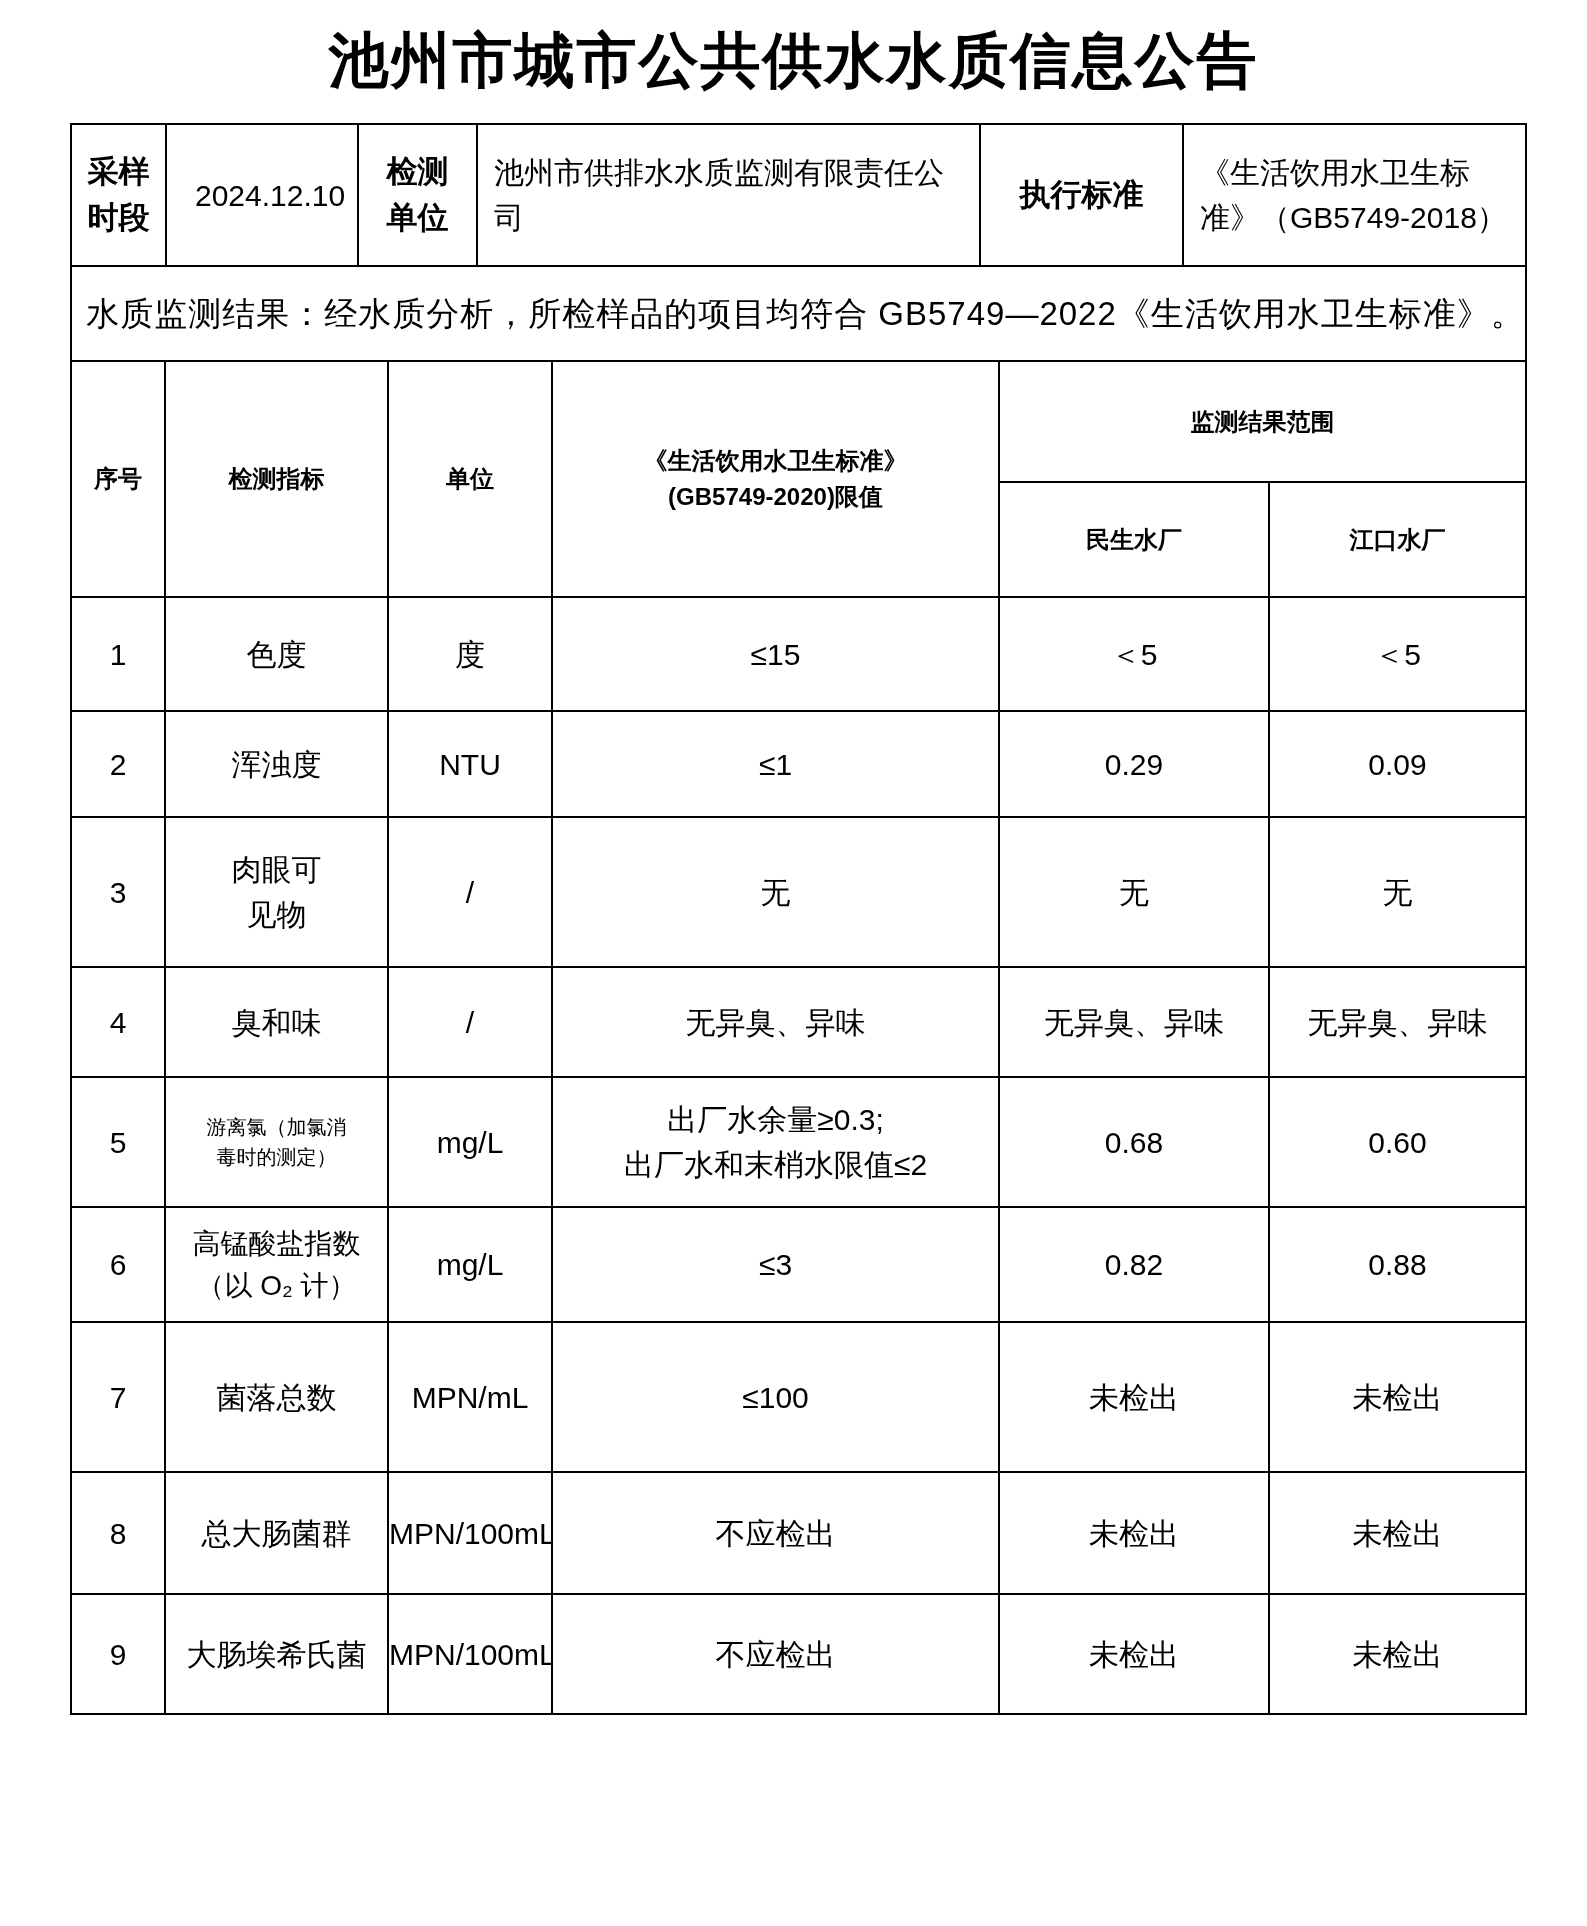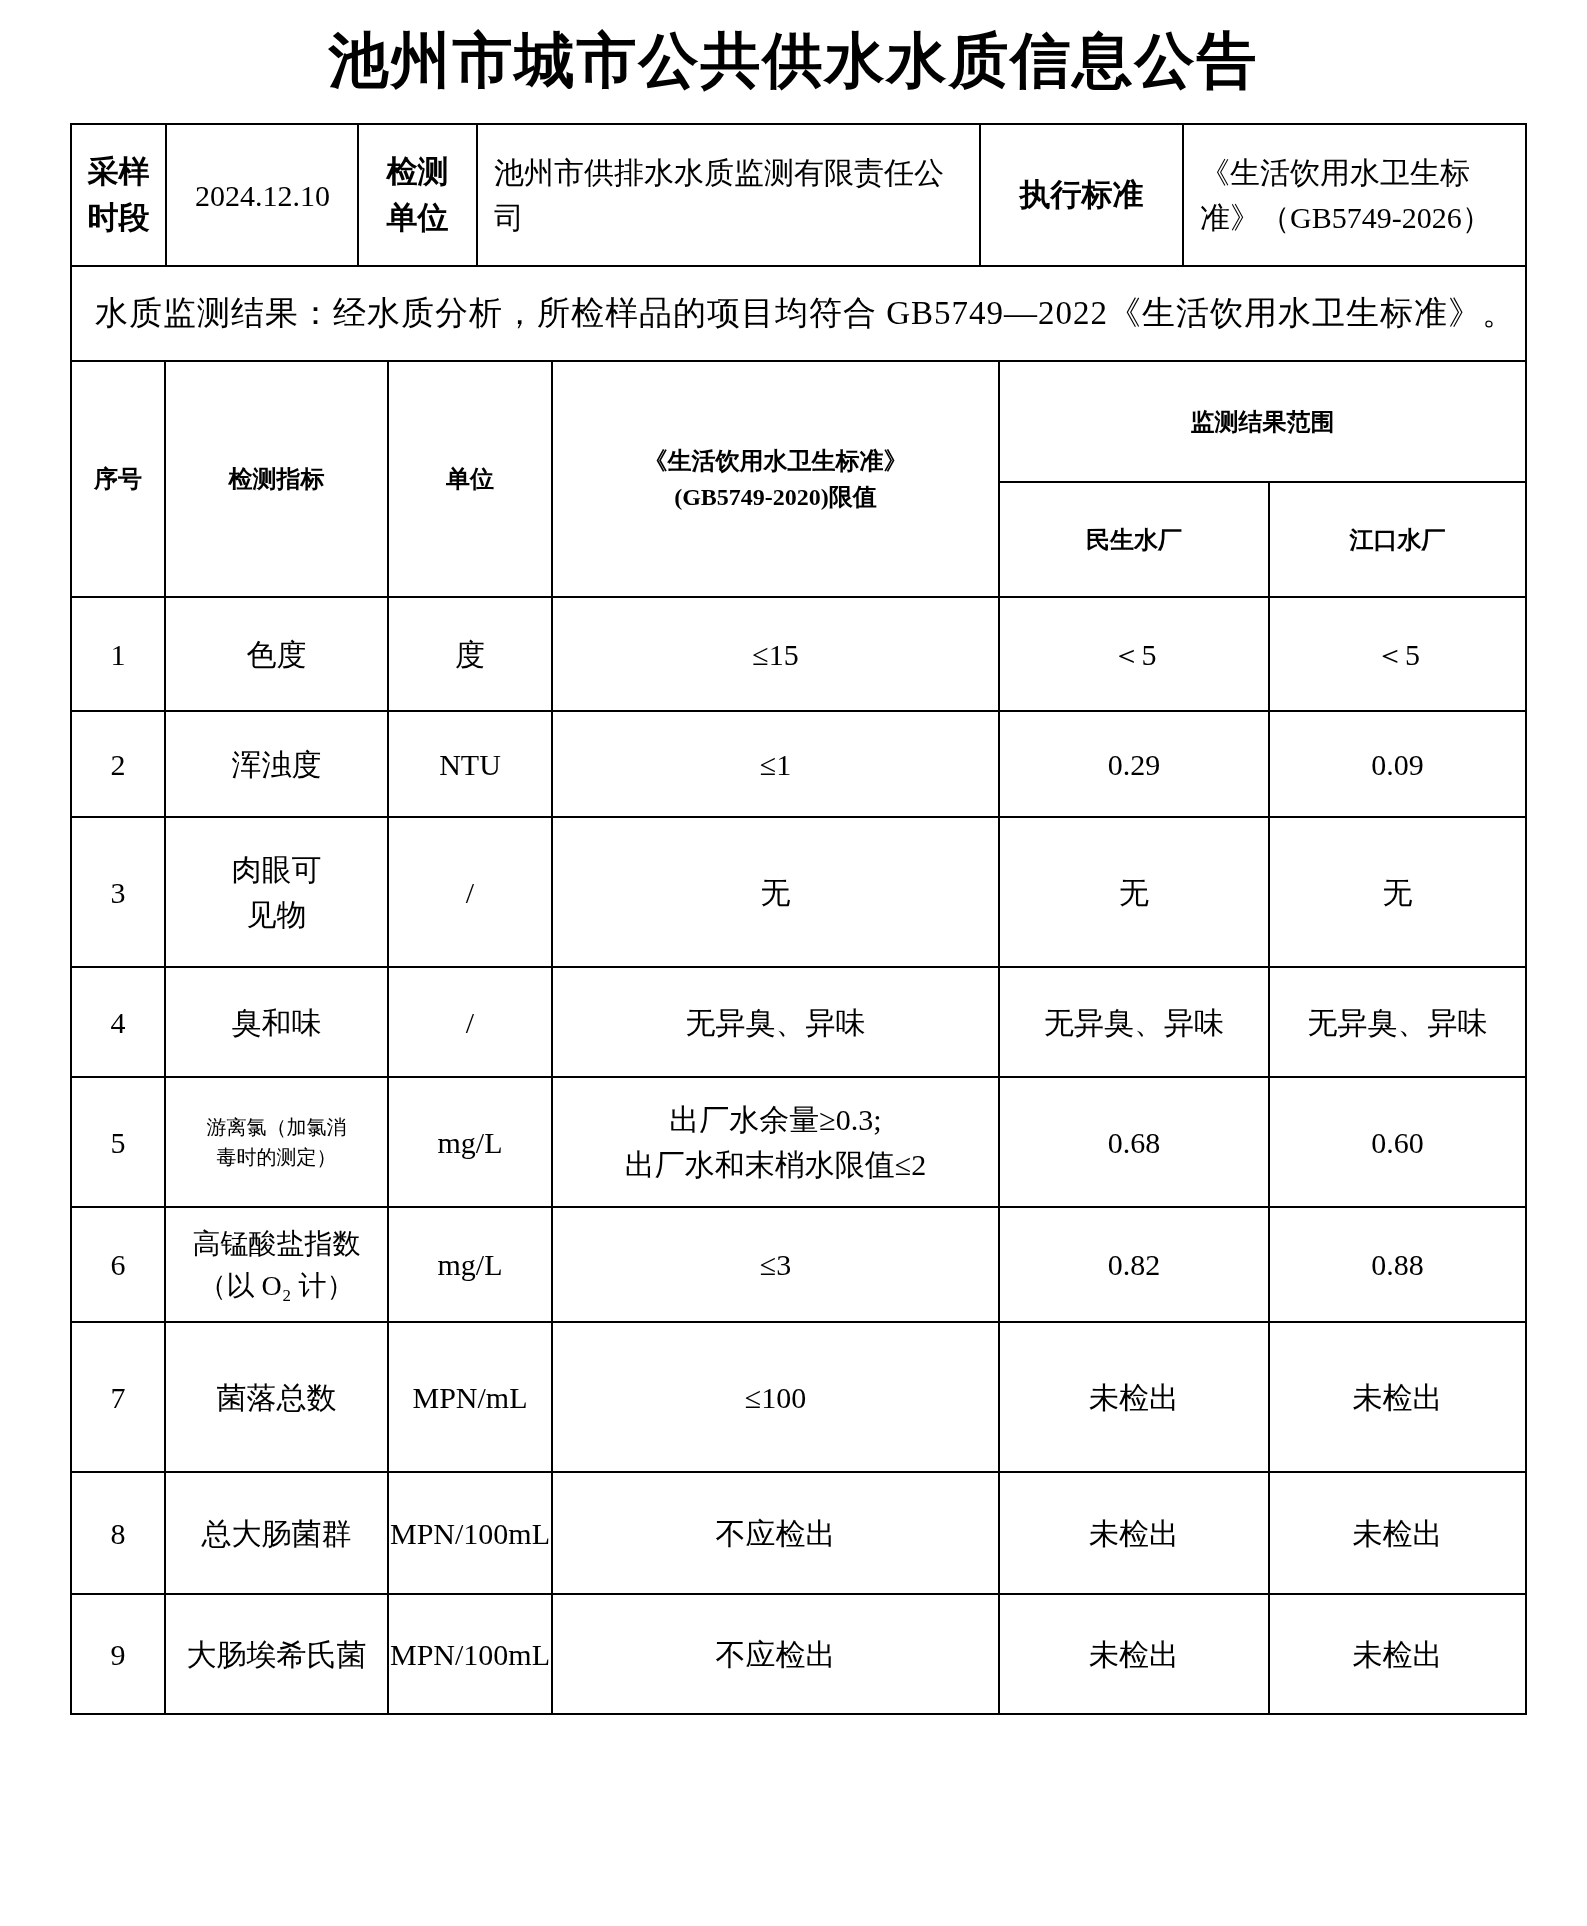--- a/index.html
+++ b/index.html
@@ -2,21 +2,21 @@
 <html><head>
 <meta charset="utf-8">
 <style>
   html,body{margin:0;padding:0;background:#ffffff;}
   .page{
     position:relative;
     width:1587px;
     height:1926px;
     background:#ffffff;
     color:#000000;
-    font-family:Liberation Serif, serif;
+    font-family:Liberation Sans, sans-serif;
     overflow:hidden;
   }
   .doc-title{
     height:123px;
     display:flex;
     align-items:center;
     justify-content:center;
     font-size:60px;
     font-weight:bold;
     letter-spacing:2px;
@@ -69,21 +69,21 @@
     <tbody>
     <tr style="height:142px">
       <td class="lbl">采样
 时段</td>
       <td class="left-wide">2024.12.10</td>
       <td class="lbl">检测
 单位</td>
       <td class="left">池州市供排水水质监测有限责任公司</td>
       <td class="lbl">执行标准</td>
       <td class="left">《生活饮用水卫生标
-准》（GB5749-2026）</td>
+准》（GB5749-2018）</td>
     </tr>
   </tbody>
     </table>
 
   <table class="t2">
     <colgroup>
         <col style="width:1455px">
       </colgroup>
     <tbody>
         <tr style="height:95px">

